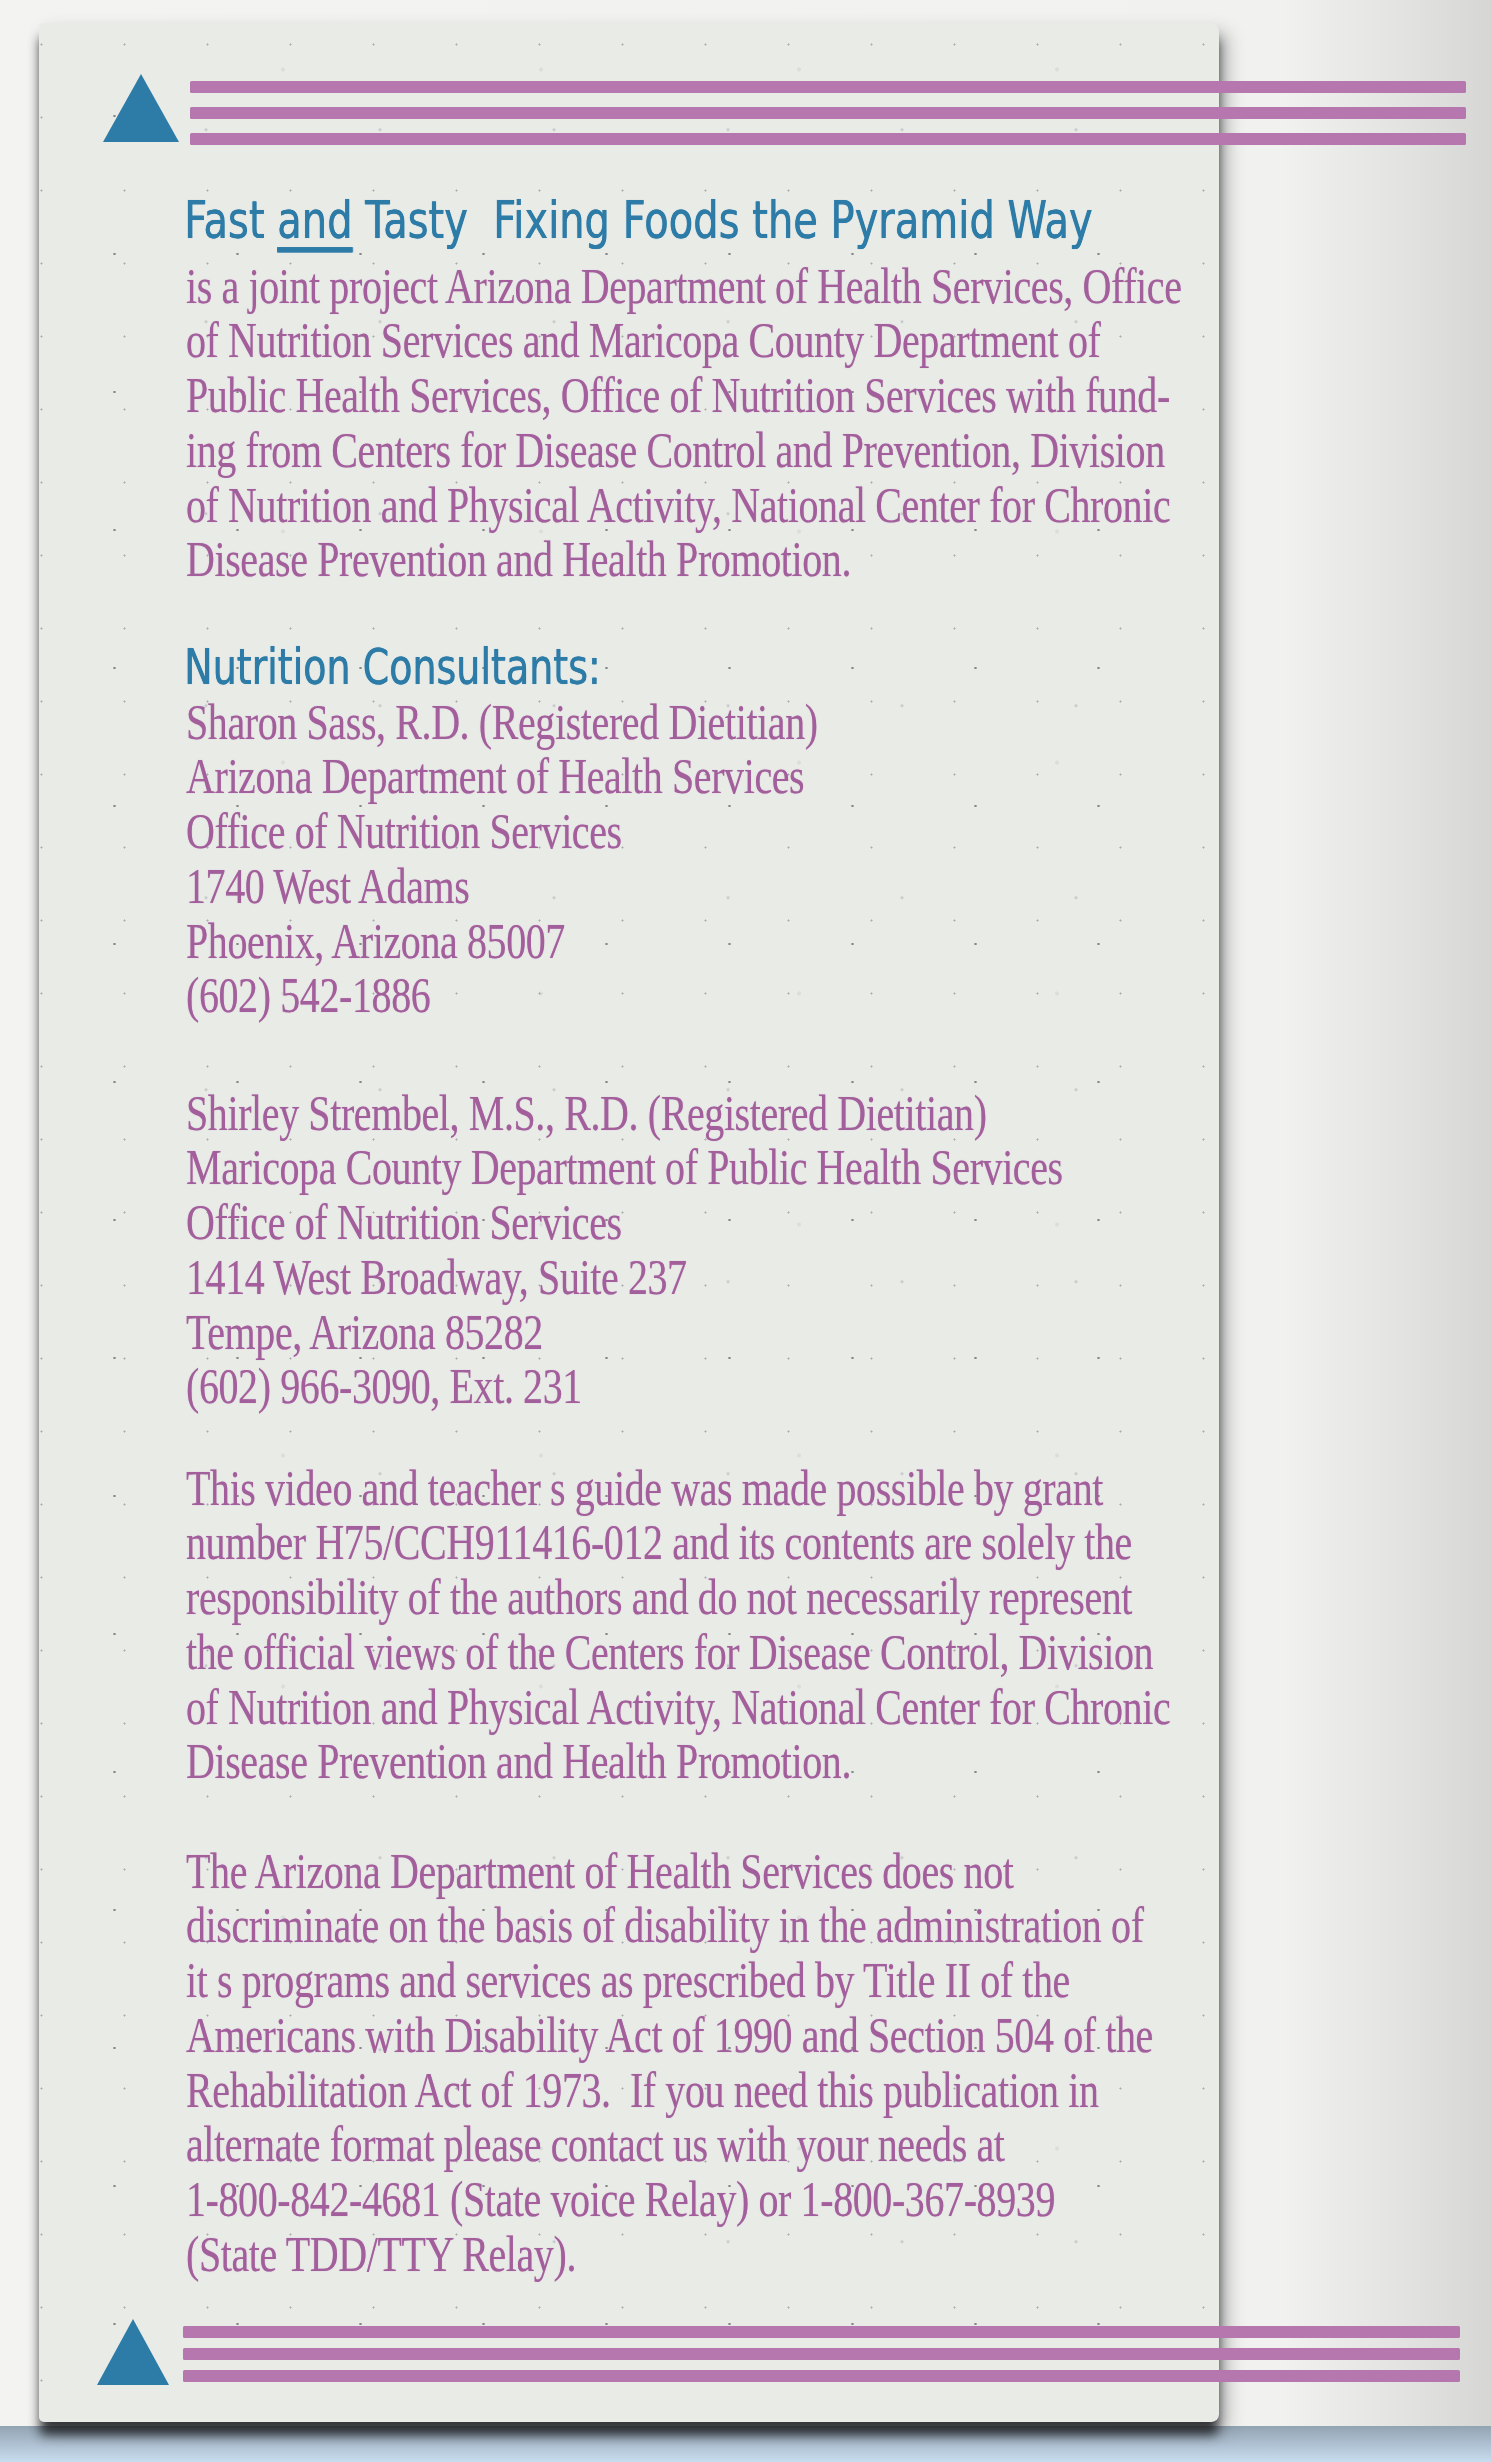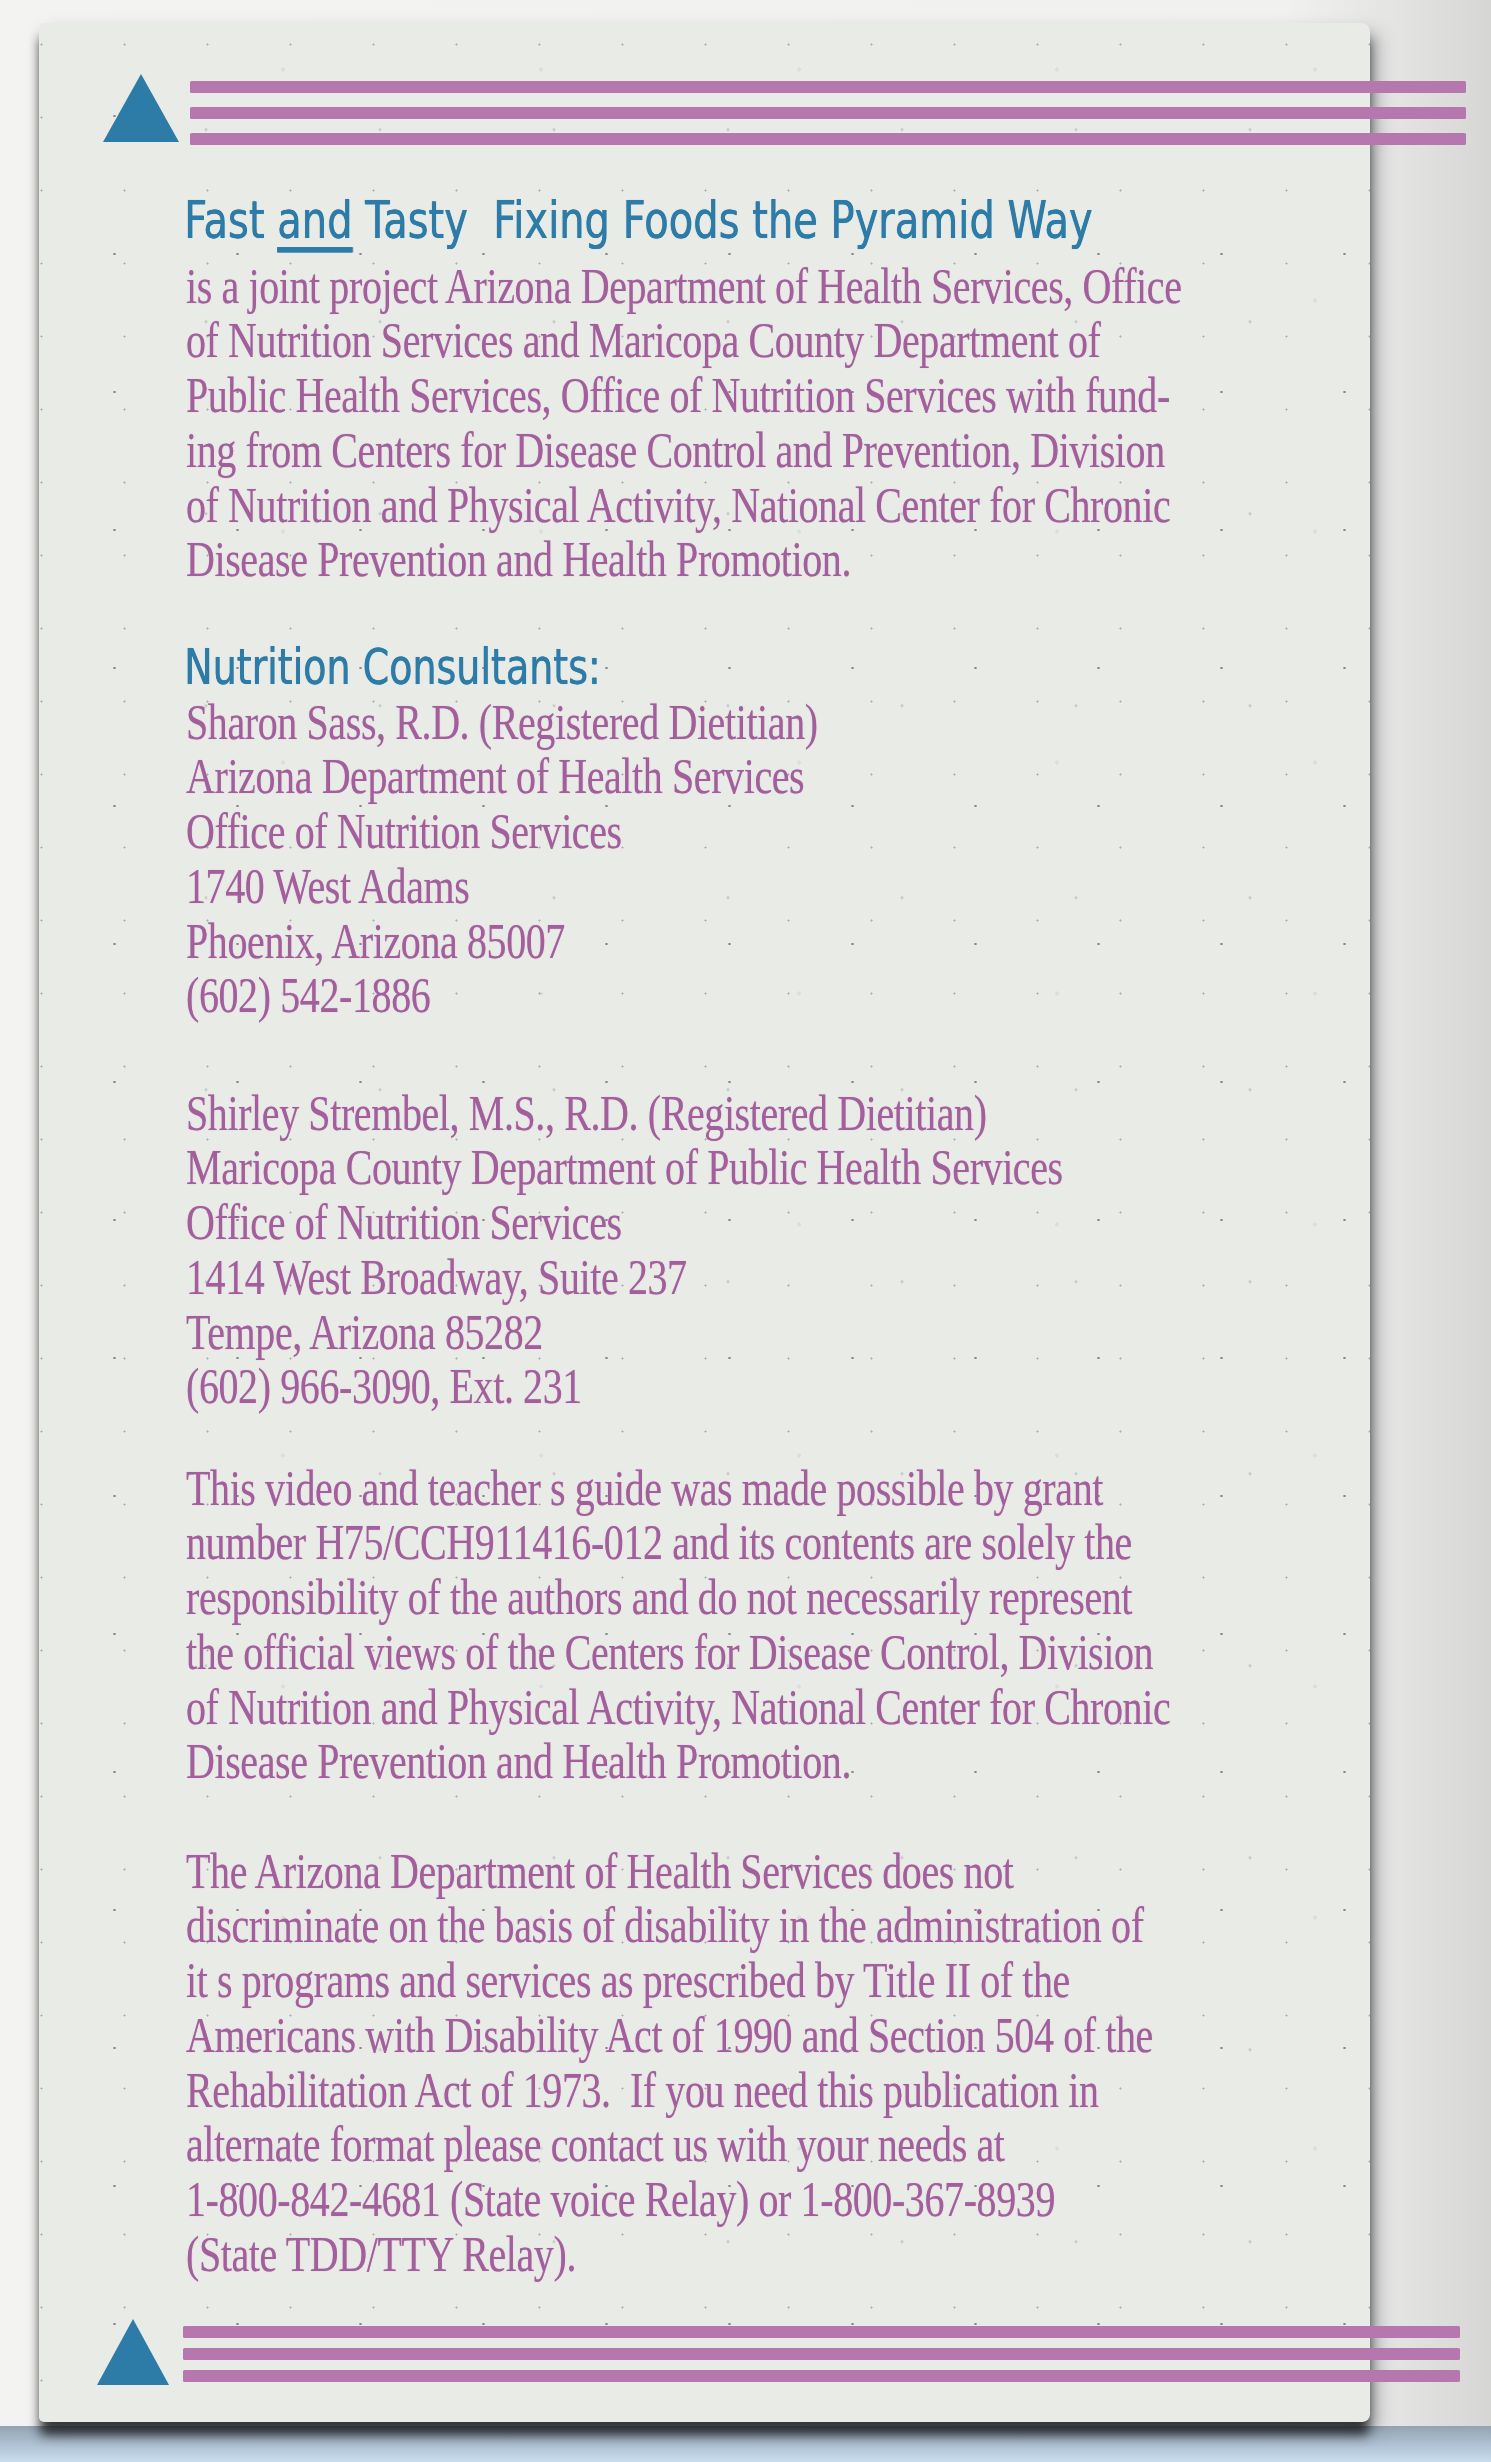--- a/index.html
+++ b/index.html
@@ -6,21 +6,21 @@
   body{
     width:1492px;height:2462px;position:relative;overflow:hidden;
     background:linear-gradient(to right,#f3f3f1 0,#f1f1ef 86%,#e3e4e2 94%,#d6d7d5 100%);
     font-family:"Liberation Serif",serif;
   }
   .scan-bed-bottom{
     position:absolute;left:0;right:0;bottom:0;height:36px;
     background:linear-gradient(to bottom,#93a3b2,#c9ddf0);
   }
   .paper{
-    position:absolute;left:39px;top:23px;width:1331px;height:2399px;
+    position:absolute;left:39px;top:23px;width:1180px;height:2399px;
     background-color:var(--paper,#e9ebe7);
     background-image:
       radial-gradient(circle, rgba(35,35,40,.50) 0.9px, transparent 1.5px),
       radial-gradient(circle, rgba(50,50,60,.33) 0.8px, transparent 1.3px),
       radial-gradient(circle, rgba(70,80,100,.22) 1.2px, transparent 1.8px),
       radial-gradient(circle, rgba(120,130,150,.12) 1.6px, transparent 2.5px);
     background-size:123px 138px, 83px 73px, 174px 192px, 258px 231px;
     background-position:14px 24px, 44px 58px, 80px 10.7px, 115px 162px;
     border-radius:5px 8.2px 7.4px 5px;
     box-shadow:0 14px 10.7px -1.6px rgba(24,26,28,.82), 7.4px 9px 16.5px rgba(60,64,68,.35);

